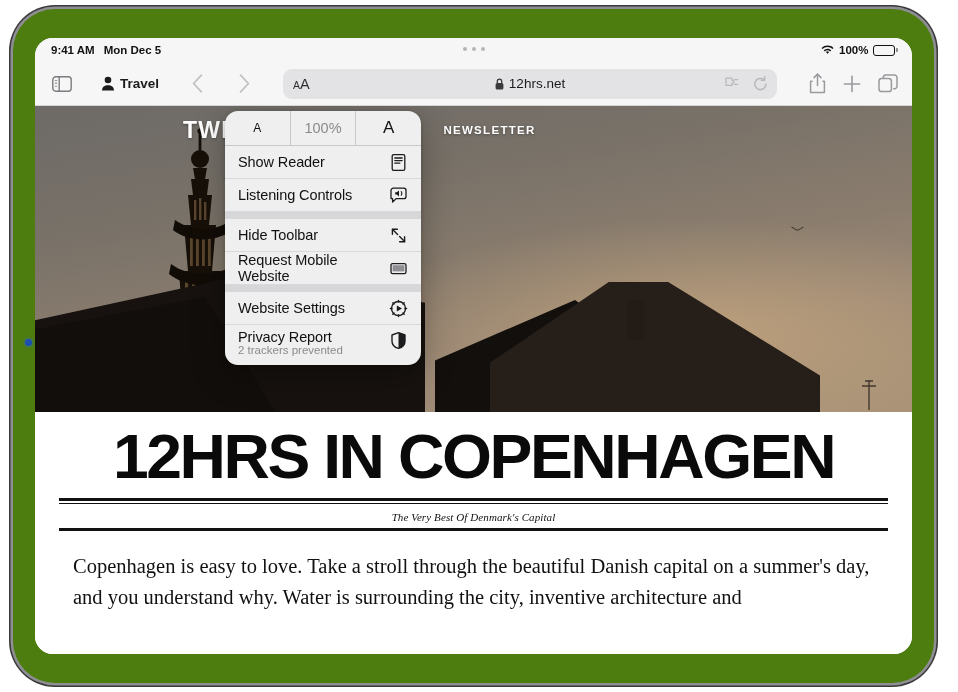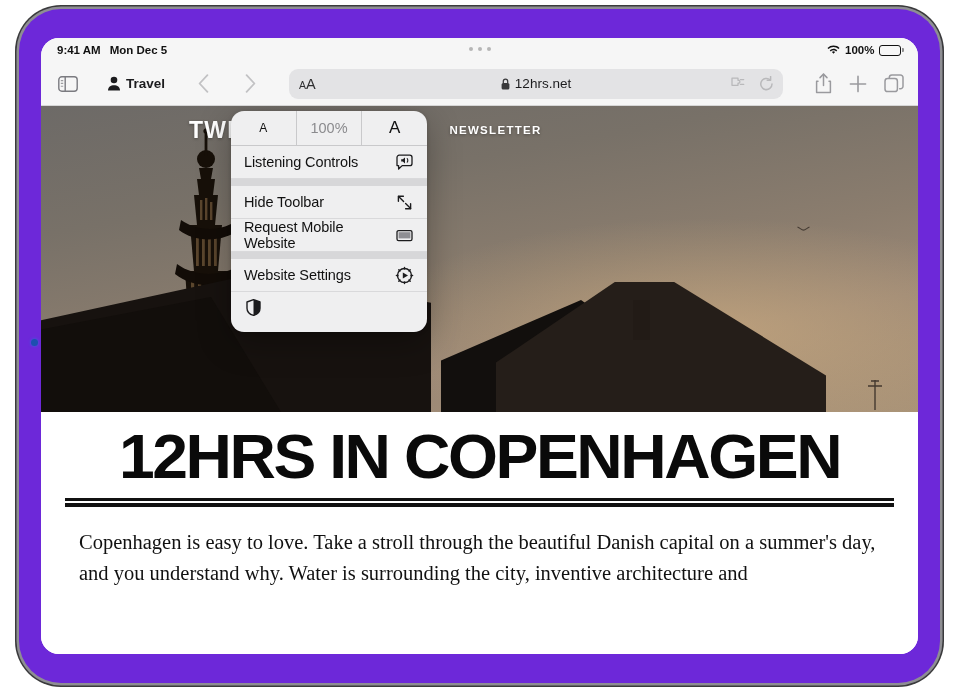--- a/index.html
+++ b/index.html
@@ -6,23 +6,23 @@
   html, body {
     width: 958px; height: 692px;
     background: #ffffff;
     font-family: "Liberation Sans", sans-serif;
     overflow: hidden;
   }
 
   
   #device {
     position: absolute;
-    left: 19px; top: 9px;
+    left: 13px; top: 9px;
     width: 921px; height: 674px;
-    background: #6d28d9;
+    background: #4d7c0f;
     border-radius: 42px;
     box-shadow: 0 0 0 2.5px #8e8e93, 0 0 0 4px #3a3a3c;
   }
   #bezel-dot {
     position: absolute; left: 12px; top: 330px;
     width: 7px; height: 7px; border-radius: 50%;
     background: #1d4fb0;
     box-shadow: 0 0 3px #2f6fe0;
   }
 
@@ -451,32 +451,40 @@
         <div id="site-nav">
           <div id="site-logo">TWELVEHOURS</div>
           <div id="site-newsletter">NEWSLETTER</div>
         </div>
       </div>
 
       <div id="article">
         <div id="masthead-title">12HRS IN COPENHAGEN</div>
         <div id="rule-thick"></div>
         <div id="rule-thin"></div>
+        <div id="masthead-sub">The Very Best Of Denmark's Capital</div>
         <div id="rule-bottom"></div>
         <div id="body-copy">Copenhagen is easy to love. Take a stroll through the beautiful Danish capital on a summer's day, and you understand why. Water is surrounding the city, inventive architecture and</div>
       </div>
 
       <div id="aa-menu">
 
         <div id="zoom-row">
           <div class="zoom-cell" id="zoom-small">A</div>
           <div class="zoom-cell" id="zoom-level">100%</div>
           <div class="zoom-cell" id="zoom-large">A</div>
         </div>
 
+        <div class="menu-item">
+          <span class="mi-label">Show Reader</span>
+          <svg class="mi-icon" viewBox="0 0 19 19">
+            <rect x="3.2" y="1.6" width="12.6" height="15.8" rx="1.6" fill="none" stroke="#1c1c1e" stroke-width="1.3"></rect>
+            <path d="M5.8 5h7.4M5.8 7.6h7.4M5.8 10.2h5" stroke="#1c1c1e" stroke-width="1.3" stroke-linecap="round"></path>
+          </svg>
+        </div>
 
         <div class="menu-item">
           <span class="mi-label">Listening Controls</span>
           <svg class="mi-icon" viewBox="0 0 19 19">
             <path d="M2 4.4a2.2 2.2 0 0 1 2.2-2.2h10.6A2.2 2.2 0 0 1 17 4.4v6a2.2 2.2 0 0 1-2.2 2.2H7.2L3.6 16v-3.4h-1.6V4.4z" fill="none" stroke="#1c1c1e" stroke-width="1.3" stroke-linejoin="round"></path>
             <path d="M6.2 6.2h1.6l2.2-1.8v6l-2.2-1.8H6.2z" fill="#1c1c1e"></path>
             <path d="M12.2 5.6c.8.8.8 2.8 0 3.6" fill="none" stroke="#1c1c1e" stroke-width="1.1" stroke-linecap="round"></path>
           </svg>
         </div>
 
@@ -505,20 +513,24 @@
           <svg class="mi-icon" viewBox="0 0 19 19">
             <circle cx="9.5" cy="9.5" r="7" fill="none" stroke="#1c1c1e" stroke-width="1.4"></circle>
             <g stroke="#1c1c1e" stroke-width="1.4" stroke-linecap="round">
               <path d="M9.5 1.4v1.6M9.5 16v1.6M1.4 9.5h1.6M16 9.5h1.6M3.8 3.8l1.2 1.2M14 14l1.2 1.2M15.2 3.8 14 5M5 14l-1.2 1.2"></path>
             </g>
             <path d="M7.8 6.6 13 9.5l-5.2 2.9z" fill="#1c1c1e"></path>
           </svg>
         </div>
 
         <div class="menu-item tall">
+          <span class="mi-text-wrap">
+            <span class="mi-label">Privacy Report</span>
+            <span class="mi-sub">2 trackers prevented</span>
+          </span>
           <svg class="mi-icon" viewBox="0 0 19 19" style="margin-top:2px">
             <path d="M9.5 1.6 16 4v6.2c0 4-3 6.2-6.5 7.2C6 16.4 3 14.2 3 10.2V4z" fill="none" stroke="#1c1c1e" stroke-width="1.4" stroke-linejoin="round"></path>
             <path d="M9.5 1.6 16 4v6.2c0 4-3 6.2-6.5 7.2z" fill="#1c1c1e"></path>
           </svg>
         </div>
 
       </div>
     </div>
   </div>
 </div>

